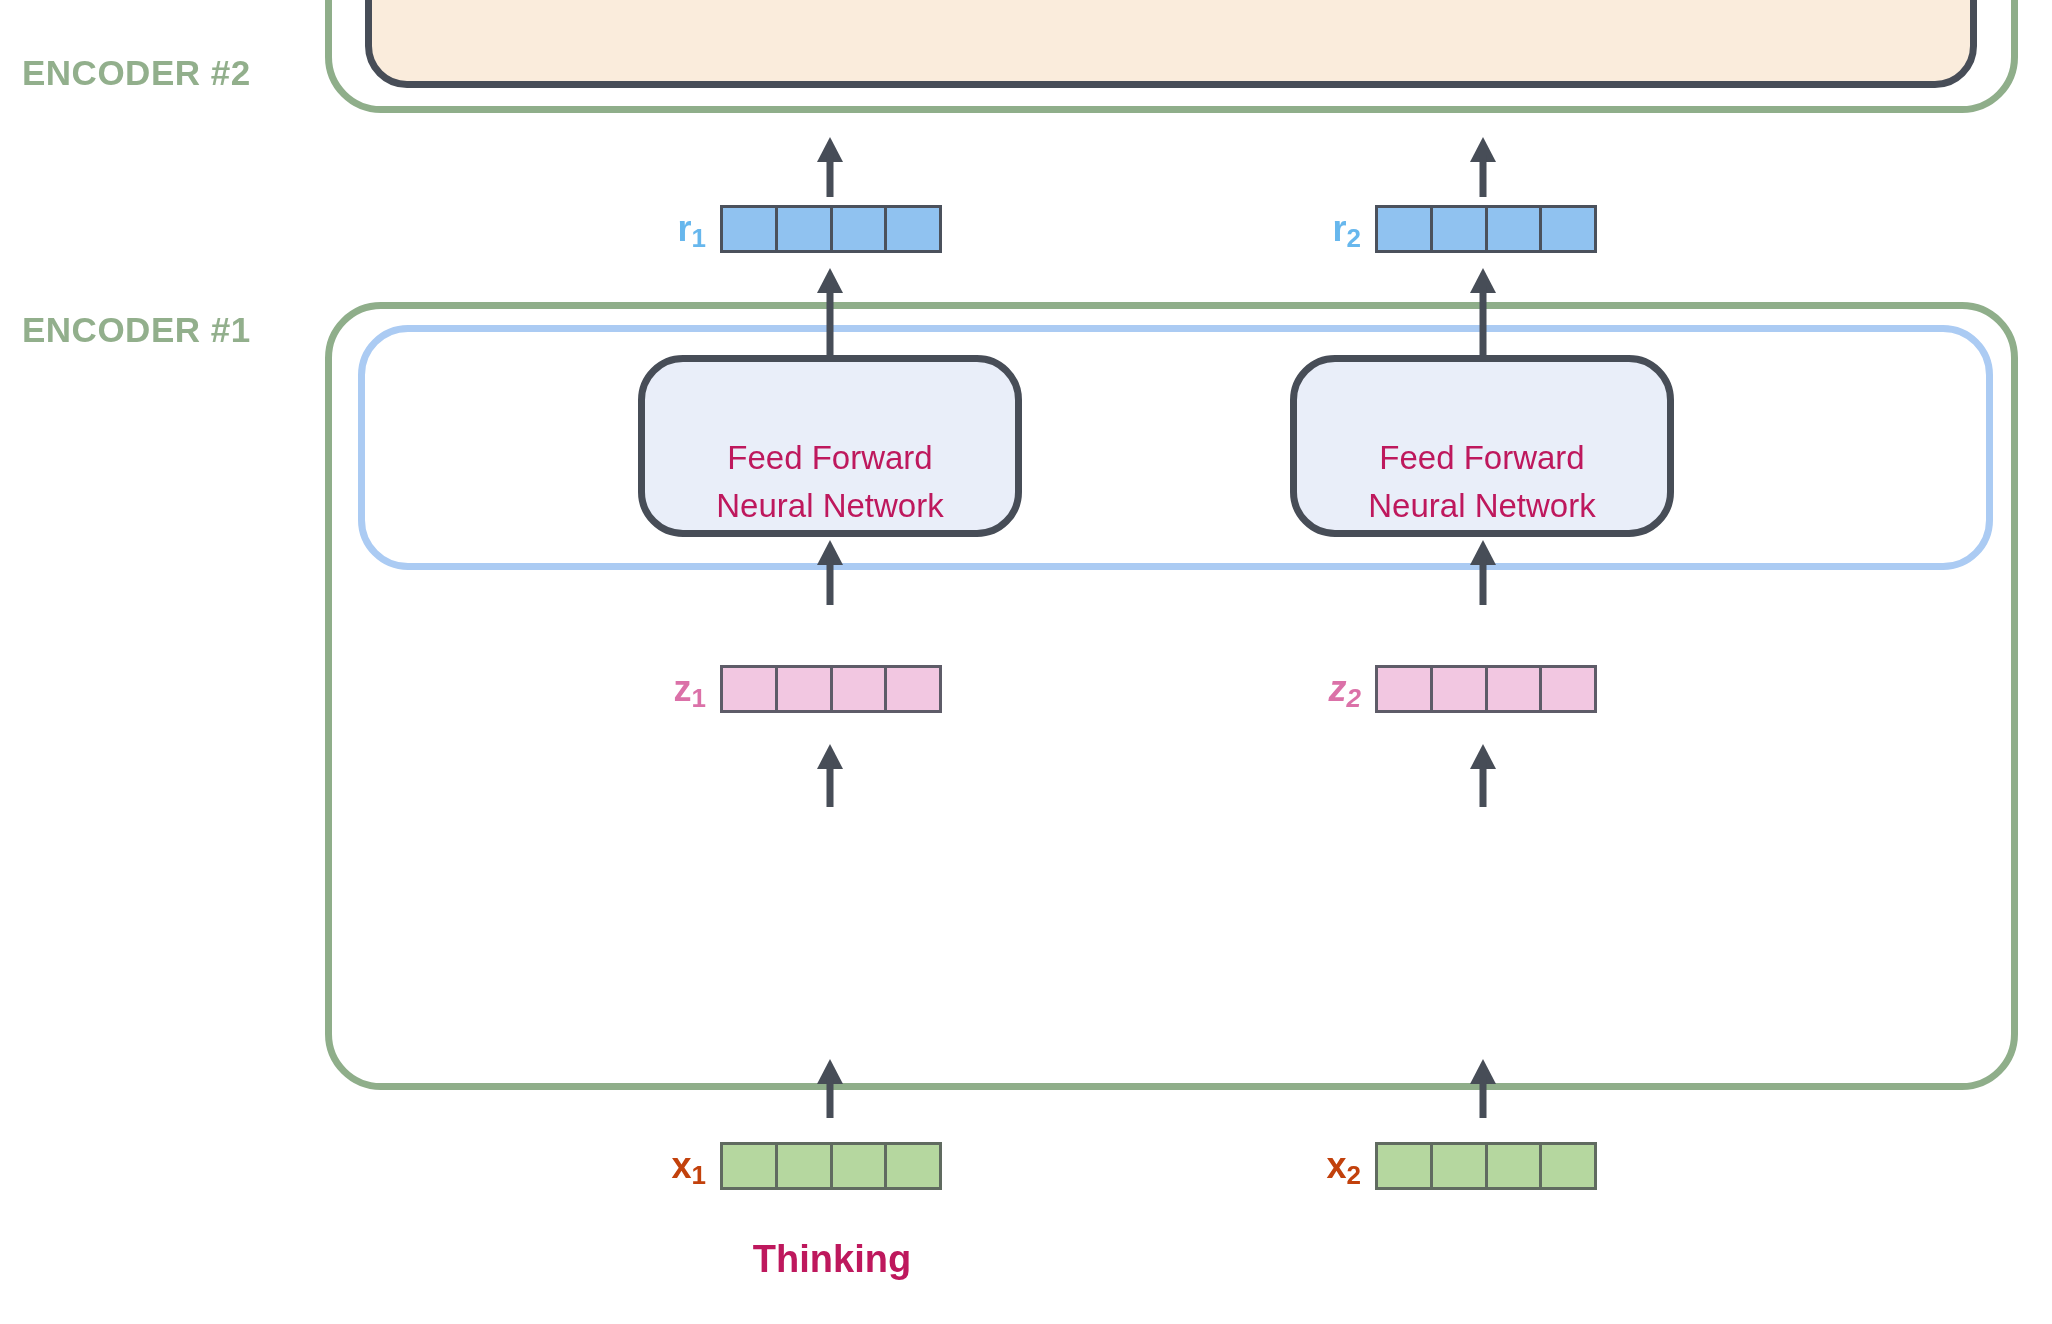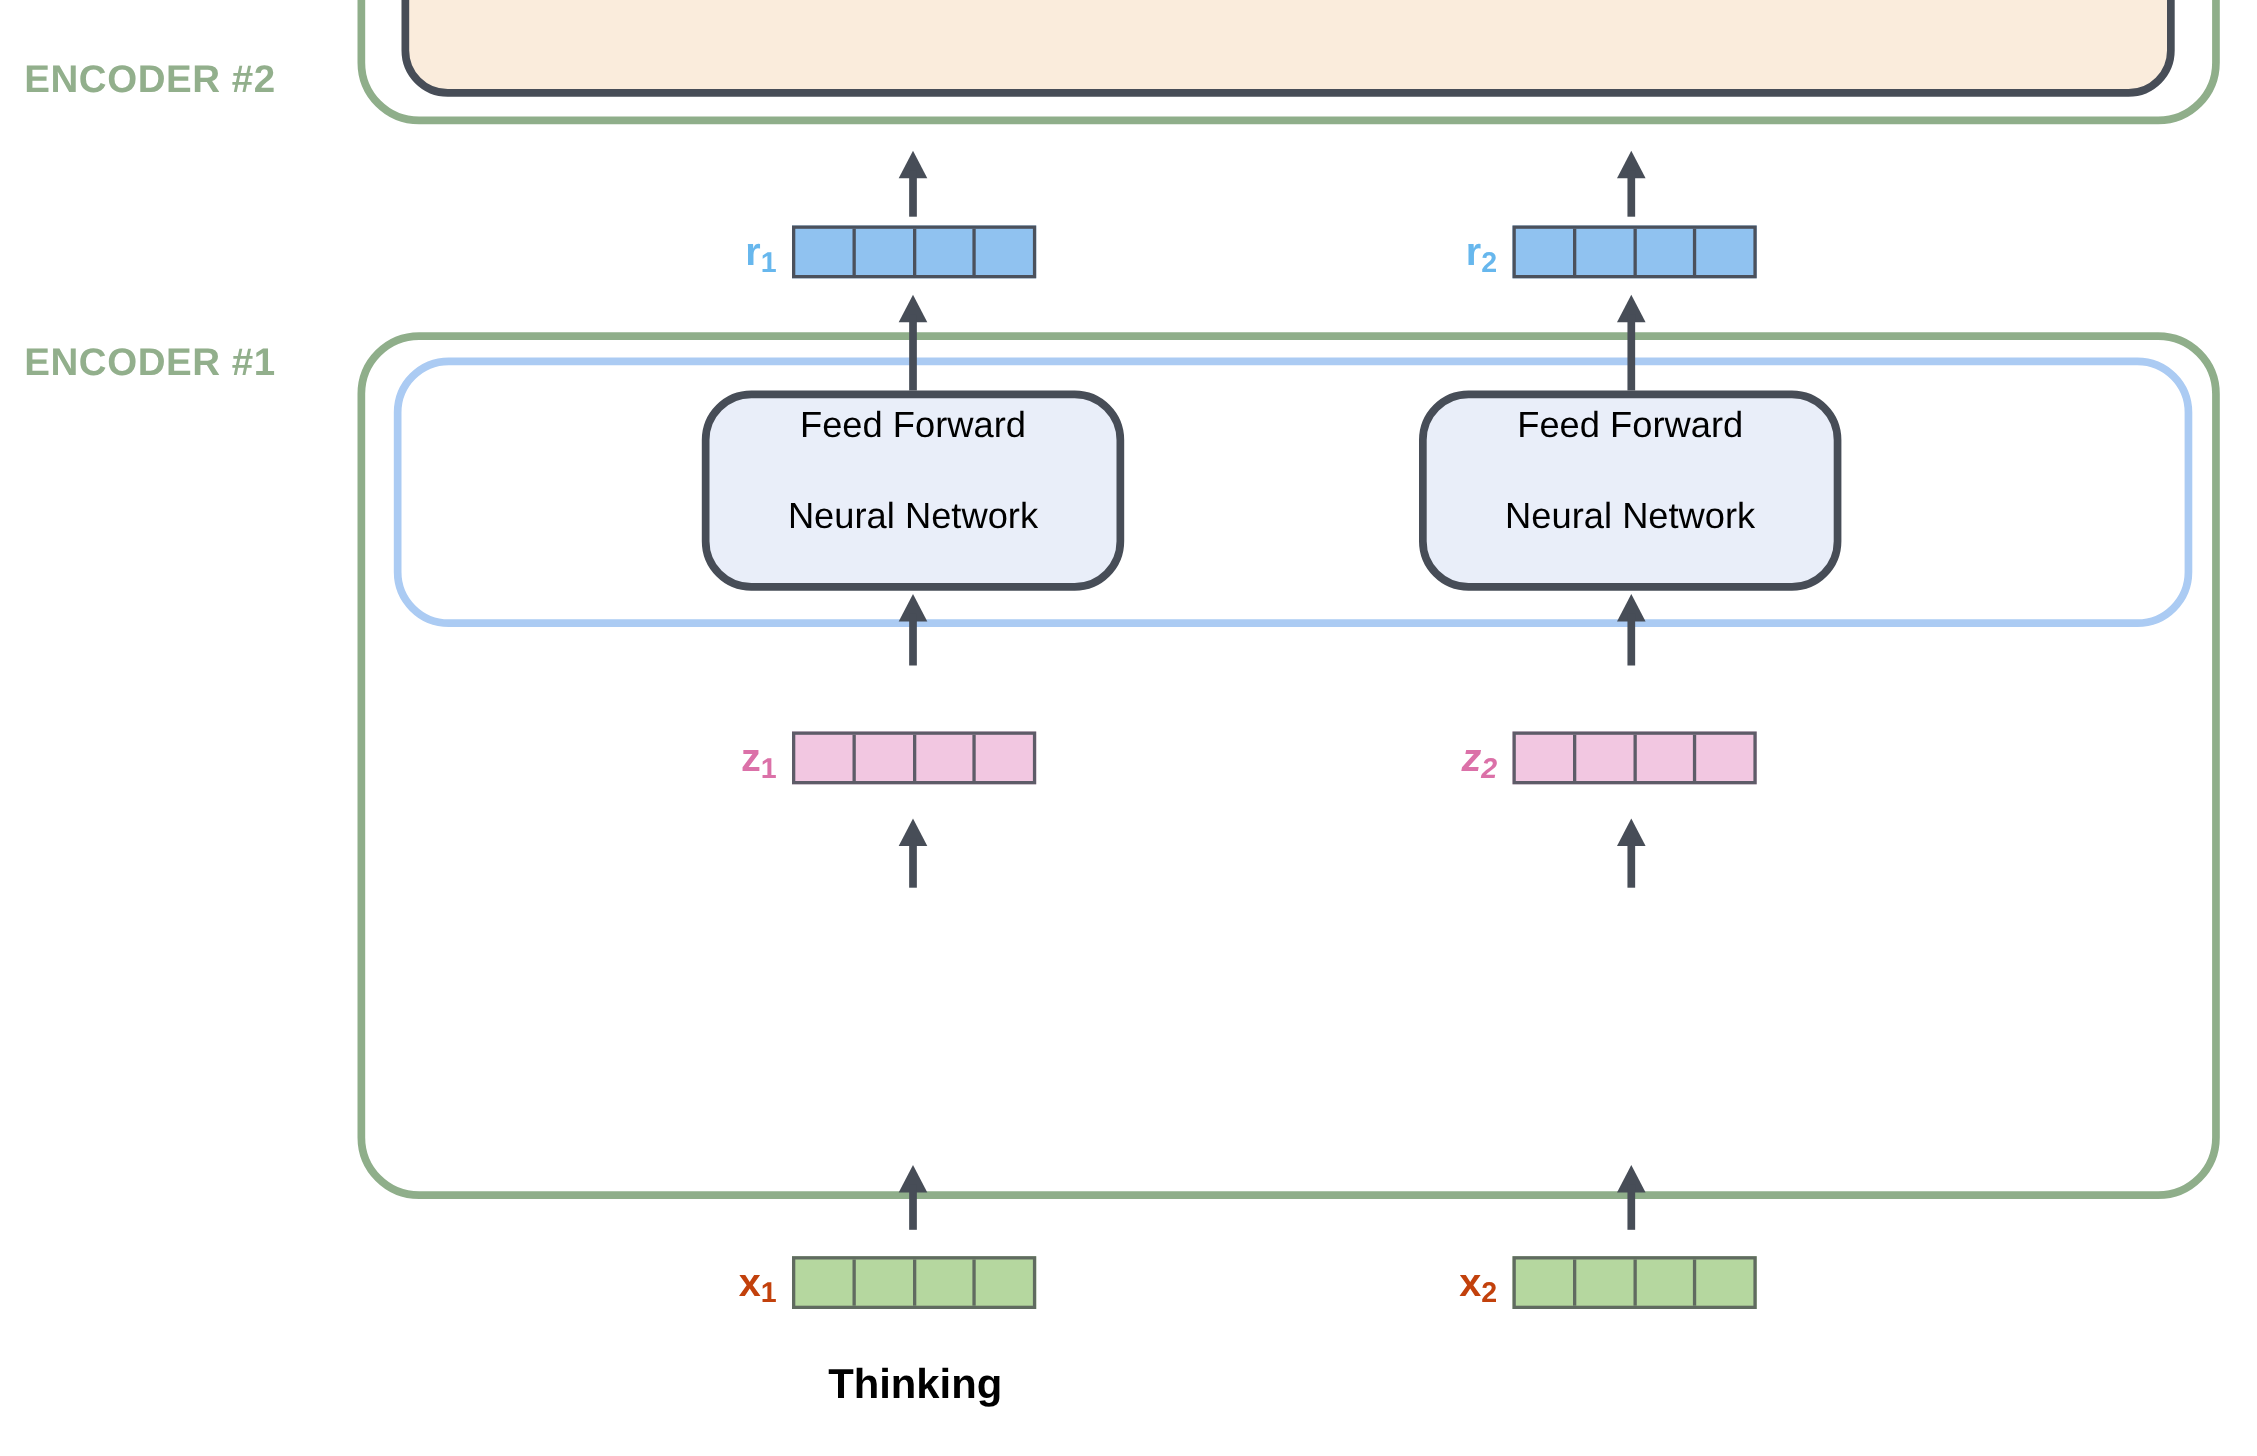--- a/index.html
+++ b/index.html
@@ -13,22 +13,22 @@
   .enc-outline{border:7px solid #8FAE8A;border-radius:56px;background:transparent;}
   .enc-label{
     font-weight:bold;font-size:35px;letter-spacing:0.5px;color:#92AF8C;white-space:nowrap;
   }
 
   
   .peach-block{background:#FAECDC;border:7px solid #474D57;border-radius:42px;}
   .blue-outline{border:7px solid #ABCBF3;border-radius:50px;background:transparent;}
   .ffnn-block{
     background:#E9EEF9;border:7px solid #474D57;border-radius:45px;
-    display:flex;flex-direction:column;align-items:center;justify-content:flex-start;
-    color:#000000;font-size:33px;line-height:48px;text-align:center;gap:35px;
+    display:flex;flex-direction:column;align-items:center;justify-content:flex-end;
+    color:#be185d;font-size:33px;line-height:48px;text-align:center;
   }
   .sa-block{
     display:flex;align-items:center;justify-content:center;
     color:#4A4F58;font-size:34px;
   }
 
   
   .vec{display:flex;width:222px;height:48px;}
   .vec .cell{flex:1;}
   .vec-r{background:#90C2F0;border:3px solid #4B515C;}
@@ -43,21 +43,21 @@
     width:80px;height:48px;line-height:48px;text-align:right;
     font-weight:bold;font-size:36px;white-space:nowrap;
   }
   .veclabel .sub{font-size:26px;position:relative;top:6px;}
   .lbl-blue{color:#67B7ED;}
   .lbl-pink{color:#DB71A8;}
   .lbl-green{color:#c2410c;}
 
   
   .word{
-    width:400px;text-align:center;font-weight:bold;font-size:38px;color:#000000;white-space:nowrap;
+    width:400px;text-align:center;font-weight:bold;font-size:38px;color:#be185d;white-space:nowrap;
   }
 
   
   .arrow{position:absolute;width:26px;transform:translateX(-13px);}
   .arrow .head{
     width:0;height:0;margin:0 auto;
     border-left:13px solid transparent;border-right:13px solid transparent;
     border-bottom:25px solid #474D57;
   }
   .arrow .shaft{

